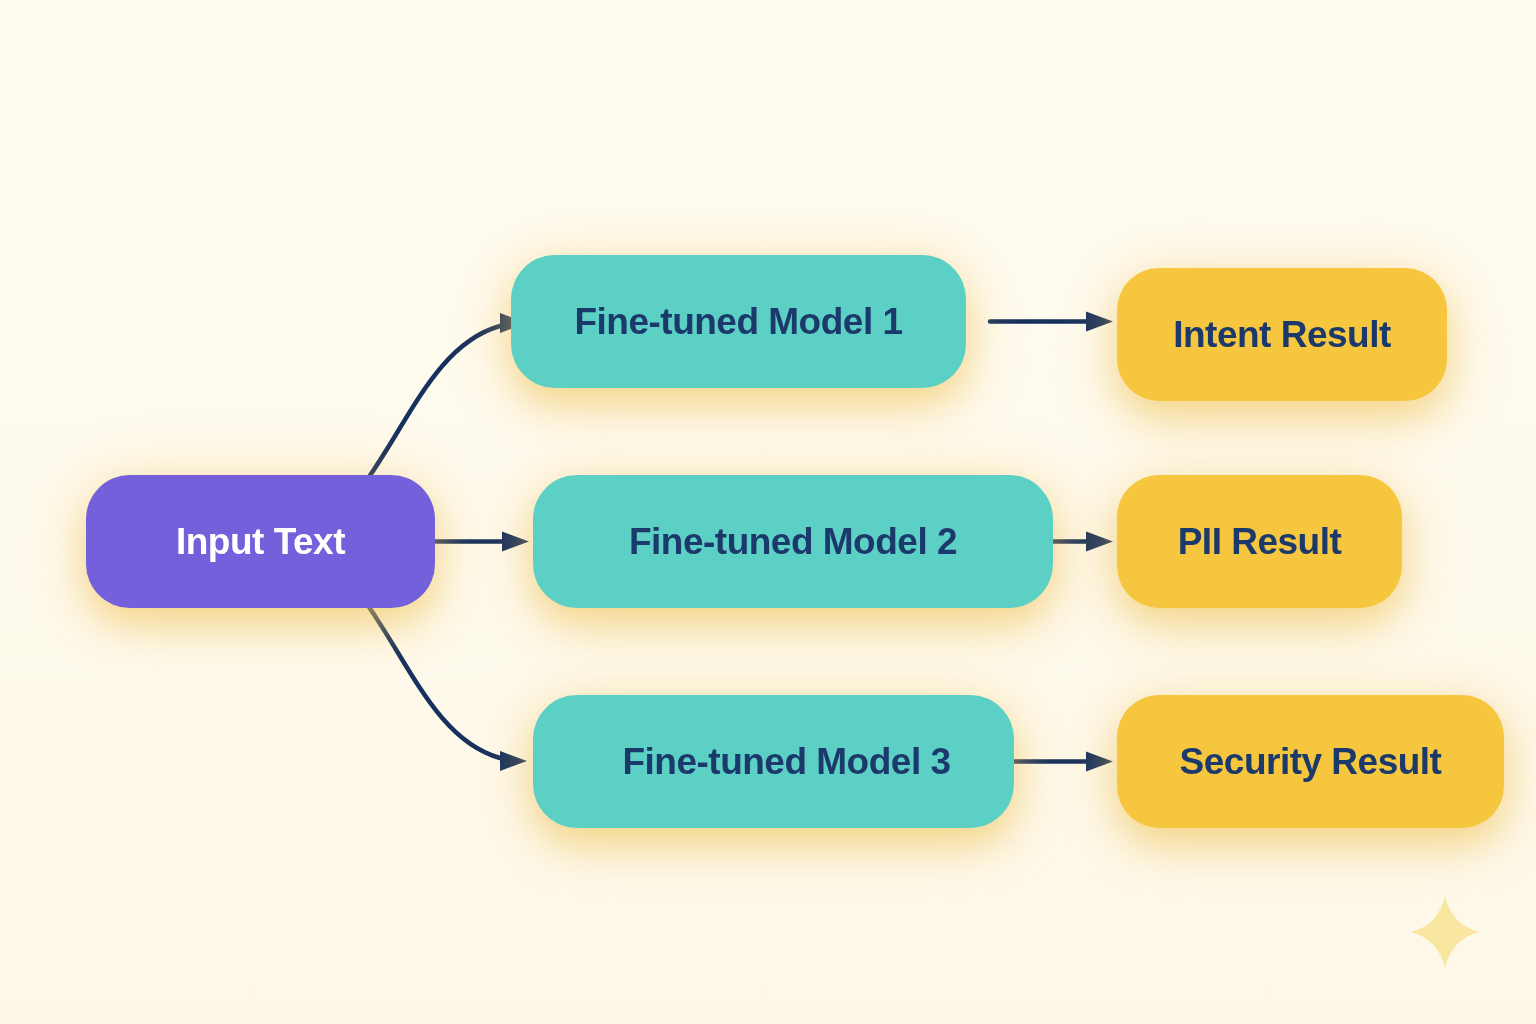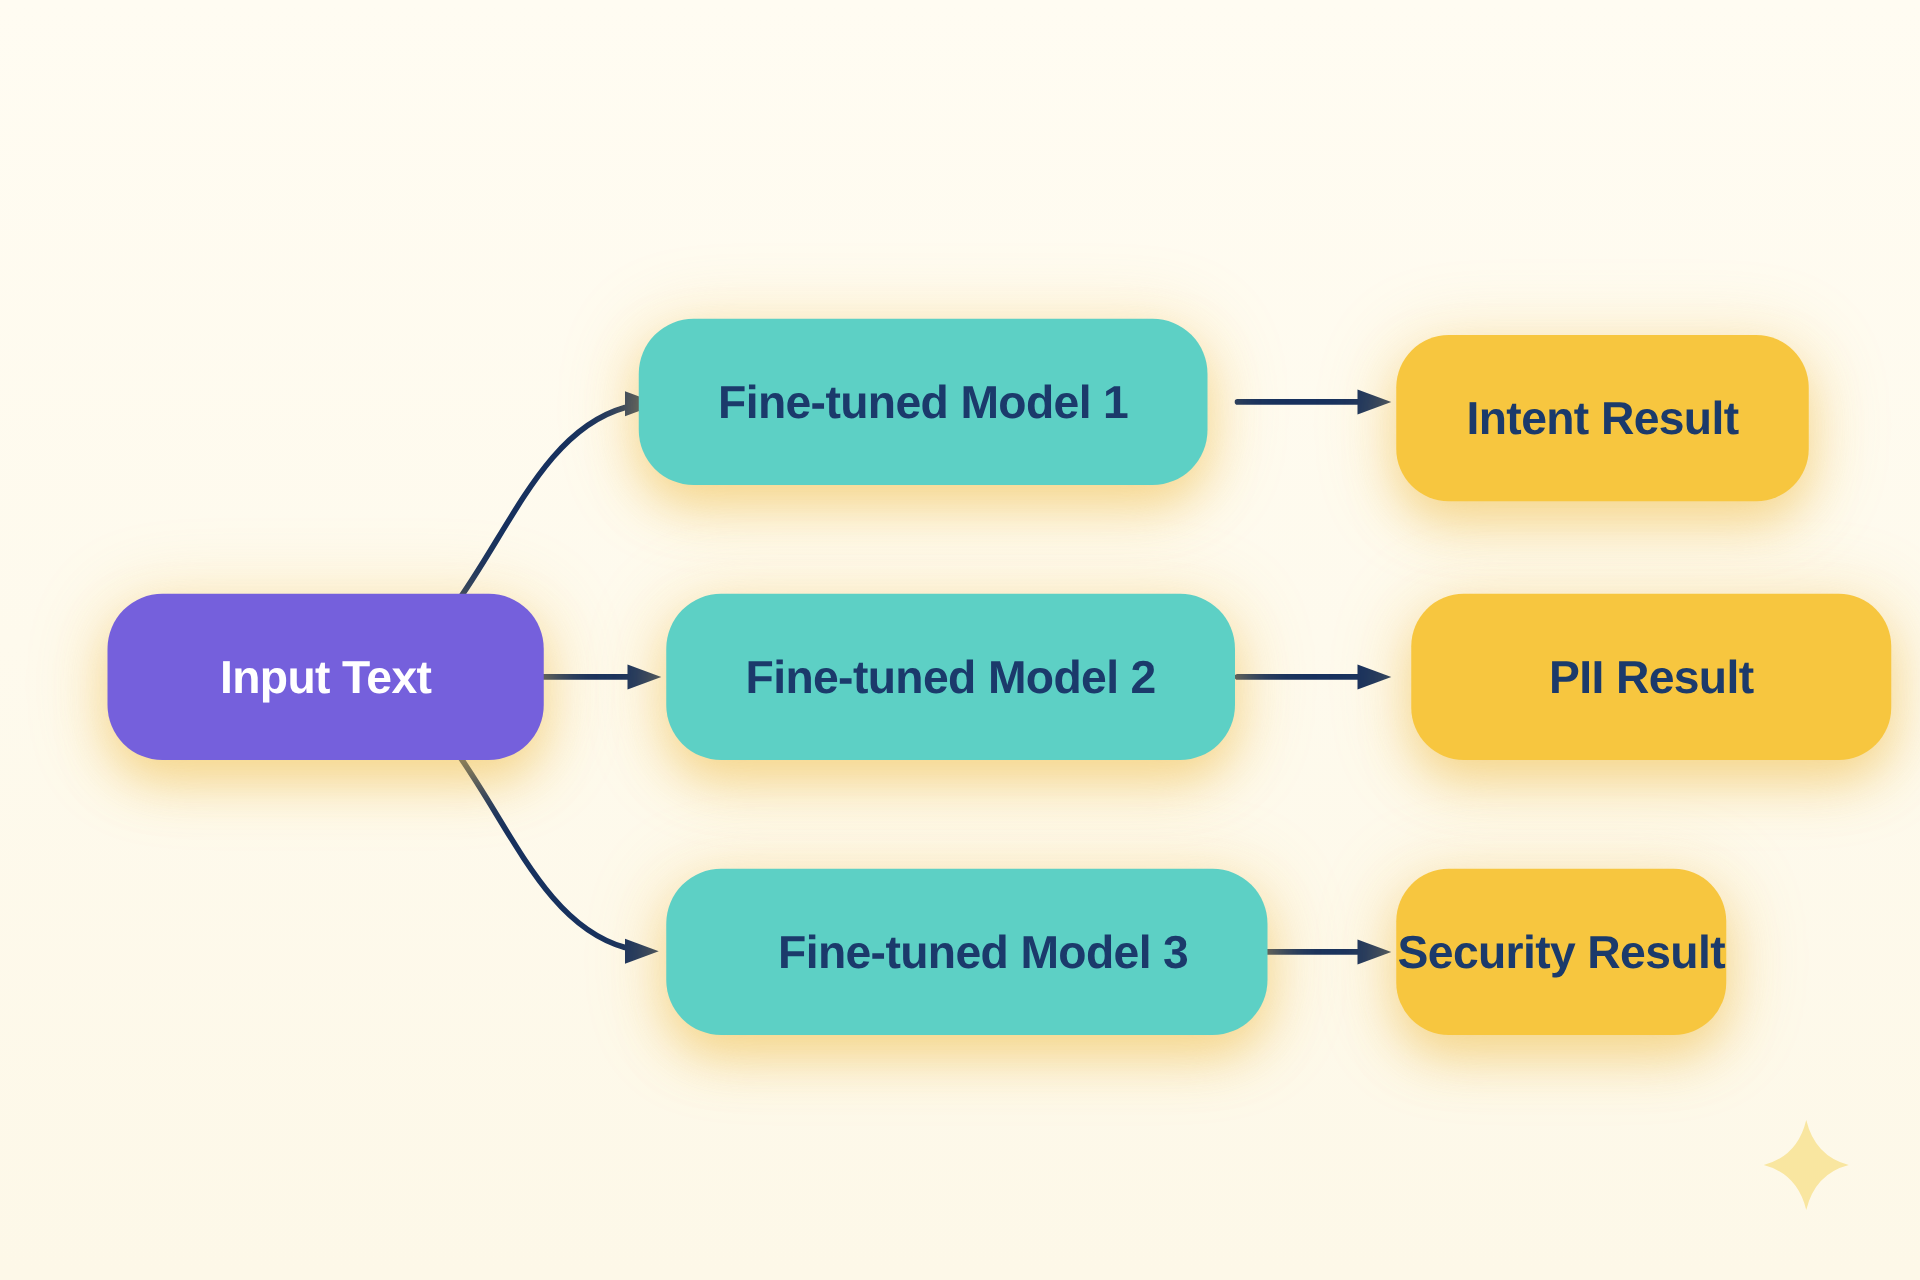--- a/index.html
+++ b/index.html
@@ -31,25 +31,25 @@
     border-radius: 44px;
     font-weight: 700;
     font-size: 37px;
     letter-spacing: -0.5px;
     box-shadow: 0 18px 38px -2px rgba(240, 195, 85, 0.55),
                 0 6px 60px 4px rgba(240, 195, 85, 0.28);
     white-space: nowrap;
   }
   .pos-input   { left:  86px; top: 475px; width: 349px; height: 133px; justify-content: center; }
   .pos-model-1 { left: 511px; top: 255px; width: 455px; height: 133px; }
-  .pos-model-2 { left: 533px; top: 475px; width: 455px; height: 133px; }
+  .pos-model-2 { left: 533px; top: 475px; width: 520px; height: 133px; }
   .pos-model-3 { left: 533px; top: 695px; width: 455px; height: 133px; }
   .pos-result-1{ left: 1117px; top: 255px; width: 330px; height: 133px; border-radius: 42px; margin-top: 13px; }
-  .pos-result-2{ left: 1117px; top: 475px; width: 384px; height: 133px; border-radius: 42px; margin-left: 12px; }
-  .pos-result-3{ left: 1117px; top: 695px; width: 264px; height: 133px; border-radius: 42px; }
+  .pos-result-2{ left: 1117px; top: 475px; width: 285px; height: 133px; border-radius: 42px; }
+  .pos-result-3{ left: 1117px; top: 695px; width: 387px; height: 133px; border-radius: 42px; }
   .edge-line {
     fill: none;
     stroke-width: 4.5;
     stroke-linecap: round;
   }
 </style>
 </head>
 <body>
 
 <div class="canvas">

